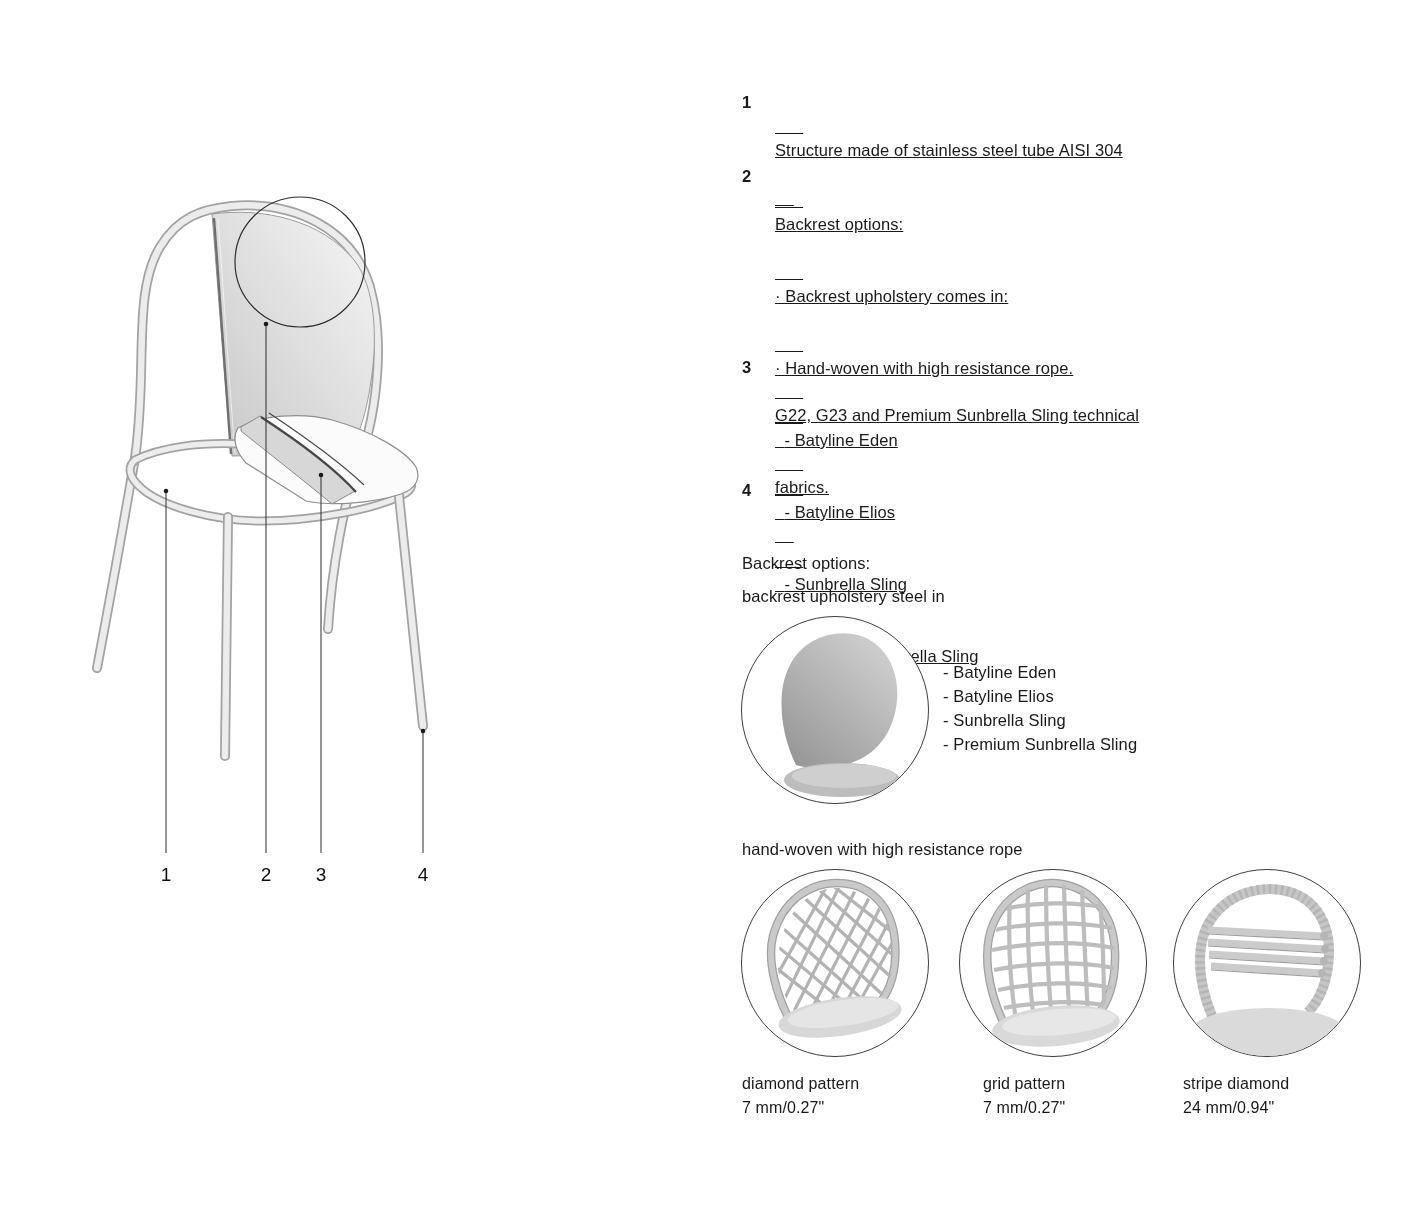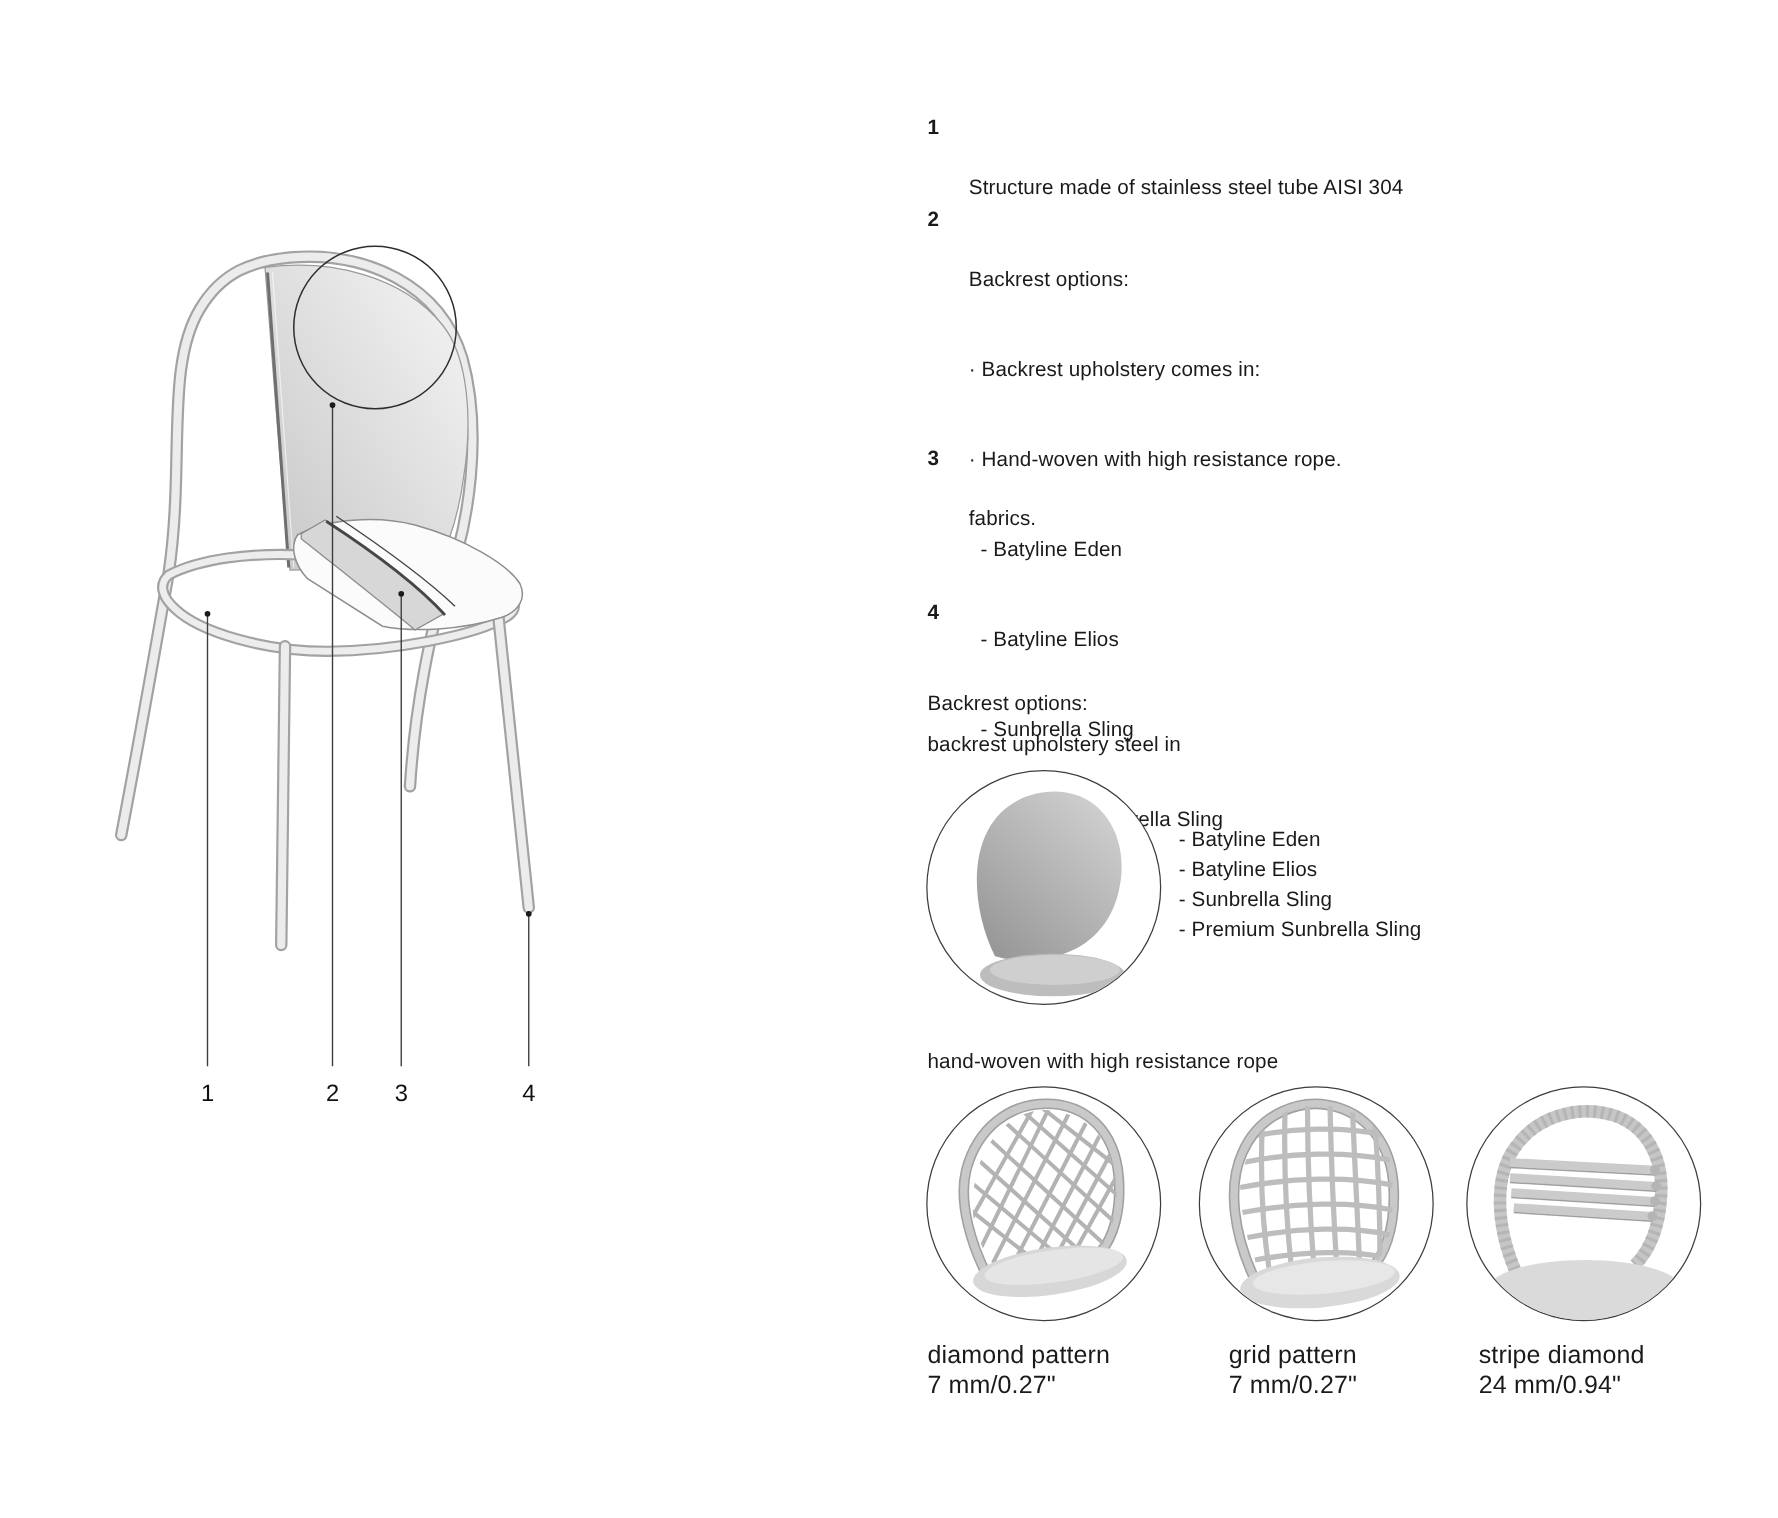--- a/index.html
+++ b/index.html
@@ -1,24 +1,24 @@
 <!DOCTYPE html>
 <html><head>
 <meta charset="utf-8">
 <style>
   html,body{margin:0;padding:0;background:#ffffff;}
   .page{position:relative;width:1422px;height:1214px;background:#ffffff;overflow:hidden;
         font-family:"Liberation Sans",sans-serif;color:#1a1a1a;}
   .abs{position:absolute;}
   .spec-row{display:flex;align-items:flex-start;}
   .spec-num{width:33px;flex:0 0 33px;font-size:16.5px;line-height:24px;font-weight:bold;}
-  .spec-lines{font-size:16.5px;line-height:24px;white-space:pre-wrap;letter-spacing:0.1px;}
+  .spec-lines{font-size:16.5px;line-height:24px;white-space:pre-wrap;letter-spacing:0.1px;text-decoration:underline;}
   .heading{font-size:16.5px;line-height:24px;letter-spacing:0.1px;}
   .options-list{font-size:16.5px;line-height:24px;letter-spacing:0.1px;}
-  .caption{font-size:20px;line-height:24px;letter-spacing:0.1px;}
+  .caption{font-size:16px;line-height:24px;letter-spacing:0.1px;}
   svg{display:block;}
   svg text{font-family:"Liberation Sans",sans-serif;}
 </style>
 </head>
 <body>
 
 <div class="page">
 
   <div class="abs" style="left:60px;top:165px;width:440px;height:730px">
     <svg width="440" height="730" viewBox="0 0 440 730">
@@ -99,20 +99,21 @@
       <div>  - Batyline Eden</div>
       <div>  - Batyline Elios</div>
       <div>  - Sunbrella Sling</div>
       <div>  - Premium Sunbrella Sling</div>
     </div>
   </div>
 
   <div class="abs spec-row" style="left:742px;top:355px">
     <div class="spec-num">3</div>
     <div class="spec-lines">
+      <div>G22, G23 and Premium Sunbrella Sling technical</div>
       <div>fabrics.</div>
     </div>
   </div>
 
   <div class="abs spec-row" style="left:742px;top:478px">
     <div class="spec-num">4</div>
   </div>
 
   <div class="abs heading" style="left:742px;top:551px">Backrest options:</div>
 

